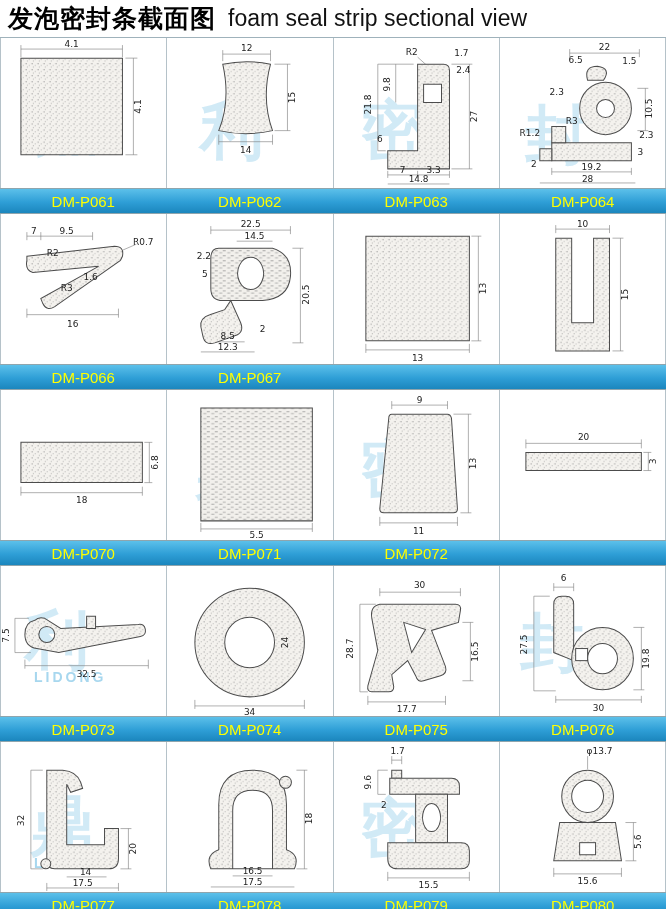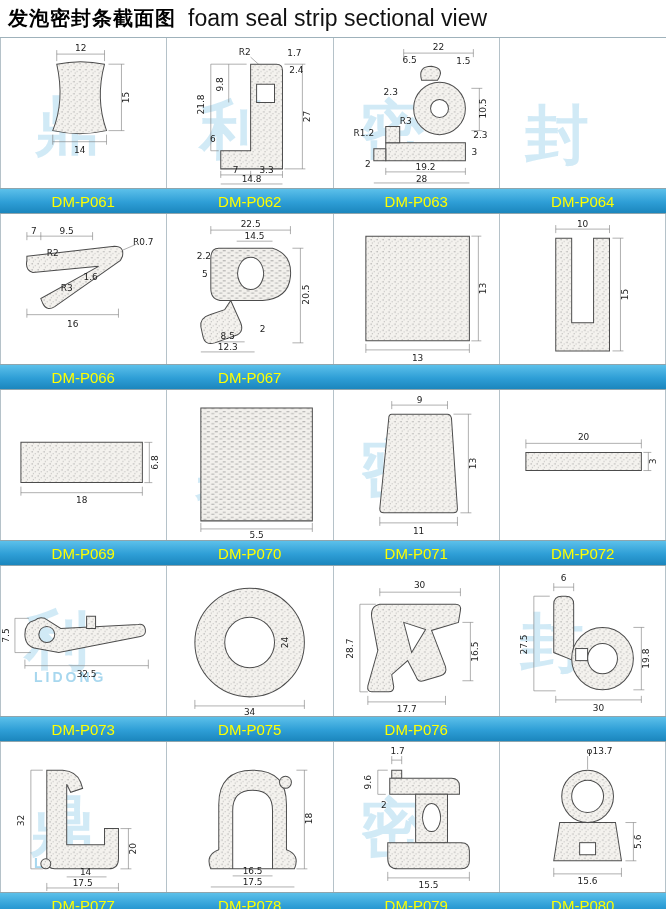--- a/index.html
+++ b/index.html
@@ -1,19 +1,19 @@
 <!DOCTYPE html>
 <html><head>
 <meta charset="utf-8">
 <style>
   html,body{margin:0;padding:0}
   body{width:666px;height:909px;position:relative;background:#fff;overflow:hidden;
        font-family:"Liberation Sans",sans-serif}
   .header{height:37px;display:flex;align-items:center;gap:12px;padding-left:8px;background:#fff;position:relative;z-index:2}
-  .title-zh{font-size:20px;font-weight:bold;letter-spacing:1px;color:#000;font-family:"DejaVu Sans","Liberation Sans",sans-serif}
+  .title-zh{font-size:25px;font-weight:bold;letter-spacing:1px;color:#000;font-family:"DejaVu Sans","Liberation Sans",sans-serif}
   .title-en{font-size:23px;font-weight:normal;color:#111}
   .watermarks{position:absolute;left:0;top:37px;width:666px;height:872px;z-index:0;pointer-events:none}
   .wm{position:absolute;color:#8ecbe9;opacity:.40;font-size:64px;font-weight:bold;font-family:"DejaVu Sans",sans-serif}
   .wm-brand{position:absolute;color:#79c2e6;opacity:.65;font-size:14px;font-weight:bold;letter-spacing:3px}
   .grid{position:absolute;left:0;top:37px;width:666px;z-index:1;border-top:1px solid #9fb2bb}
   .drow{display:grid;grid-template-columns:repeat(4,1fr);height:150px;border-left:1px solid #b5c2c9}
   .cell{position:relative;border-right:1px solid #b5c2c9}
   .cell svg{position:absolute;left:0;top:0;width:100%;height:100%}
   .lrow{display:grid;grid-template-columns:repeat(4,1fr);height:24px;
         background:linear-gradient(#5cc0ea,#2e9ed6 55%,#1b86bd);
@@ -61,20 +61,30 @@
   <span class="wm-brand" style="left:34px;top:632px">LIDONG</span>
   <span class="wm-brand" style="left:34px;top:818px">LIDONG</span>
 </div>
 
 <div class="grid">
 
   <div class="drow">
     <div class="cell">
       <svg viewBox="0 0 166 149" preserveAspectRatio="none">
         <g class="dl">
+            <path d="M20,11 H122 M20,7 V19 M122,7 V19 M133,20 V116 M125,20 H137 M125,116 H137"></path>
+          </g>
+        <path class="shape" fill="url(#stip)" d="M20,20 H122 V116 H20 Z"></path>
+        <text class="dim" x="71" y="9" text-anchor="middle">4.1</text>
+        <text class="dim" transform="rotate(-90 141 68)" x="141" y="68" text-anchor="middle">4.1</text>
+      </svg>
+    </div>
+    <div class="cell">
+      <svg viewBox="0 0 166 149" preserveAspectRatio="none">
+        <g class="dl">
             <path d="M56,16 H104 M56,12 V23 M104,12 V23 M121,26 V92 M108,26 H124 M108,92 H124 M52,103 H106 M52,96 V106 M106,96 V106"></path>
           </g>
         <path class="shape" fill="url(#stip)" d="M56,26 Q80,21 104,26 C98,48 98,70 106,92 Q79,98 52,92 C61,70 61,48 56,26 Z"></path>
         <text class="dim" x="80" y="13" text-anchor="middle">12</text>
         <text class="dim" transform="rotate(-90 129 59)" x="129" y="59" text-anchor="middle">15</text>
         <text class="dim" x="79" y="114" text-anchor="middle">14</text>
       </svg>
     </div>
     <div class="cell">
       <svg viewBox="0 0 166 149" preserveAspectRatio="none">
@@ -221,21 +231,20 @@
         <g class="dl">
             <path d="M26,53 H142 M26,49 V58 M142,49 V58 M149,62 V80 M144,62 H152 M144,80 H152"></path>
           </g>
         <path class="shape" fill="url(#stip)" d="M26,62 H142 V80 H26 Z"></path>
         <text class="dim" x="84" y="50" text-anchor="middle">20</text>
         <text class="dim" transform="rotate(-90 157 71)" x="157" y="71" text-anchor="middle">3</text>
       </svg>
     </div>
   </div>
   <div class="lrow">
-    <div class="plabel">DM-P069</div>
     <div class="plabel">DM-P070</div>
     <div class="plabel">DM-P071</div>
     <div class="plabel">DM-P072</div>
   </div>
 
   <div class="drow">
     <div class="cell">
       <svg viewBox="0 0 166 149" preserveAspectRatio="none">
         <g class="dl">
             <path d="M14,52 V86 M14,52 H28 M14,86 H30 M24,99 H148 M24,93 V102 M148,93 V102"></path>
@@ -278,20 +287,21 @@
         <rect class="hole" x="76" y="82" width="12" height="12"></rect>
         <text class="dim" x="64" y="15" text-anchor="middle">6</text>
         <text class="dim" transform="rotate(-90 27 78)" x="27" y="78" text-anchor="middle">27.5</text>
         <text class="dim" transform="rotate(-90 150 92)" x="150" y="92" text-anchor="middle">19.8</text>
         <text class="dim" x="99" y="144" text-anchor="middle">30</text>
       </svg>
     </div>
   </div>
   <div class="lrow">
     <div class="plabel">DM-P073</div>
+    <div class="plabel">DM-P074</div>
     <div class="plabel">DM-P075</div>
     <div class="plabel">DM-P076</div>
   </div>
 
   <div class="drow">
     <div class="cell">
       <svg viewBox="0 0 166 149" preserveAspectRatio="none">
         <g class="dl">
             <path d="M30,28 V126 M30,28 H42 M30,126 H42 M128,86 V126 M120,86 H131 M120,126 H131 M66,134 H106 M46,145 H118 M46,140 V148 M118,140 V148"></path>
           </g>

